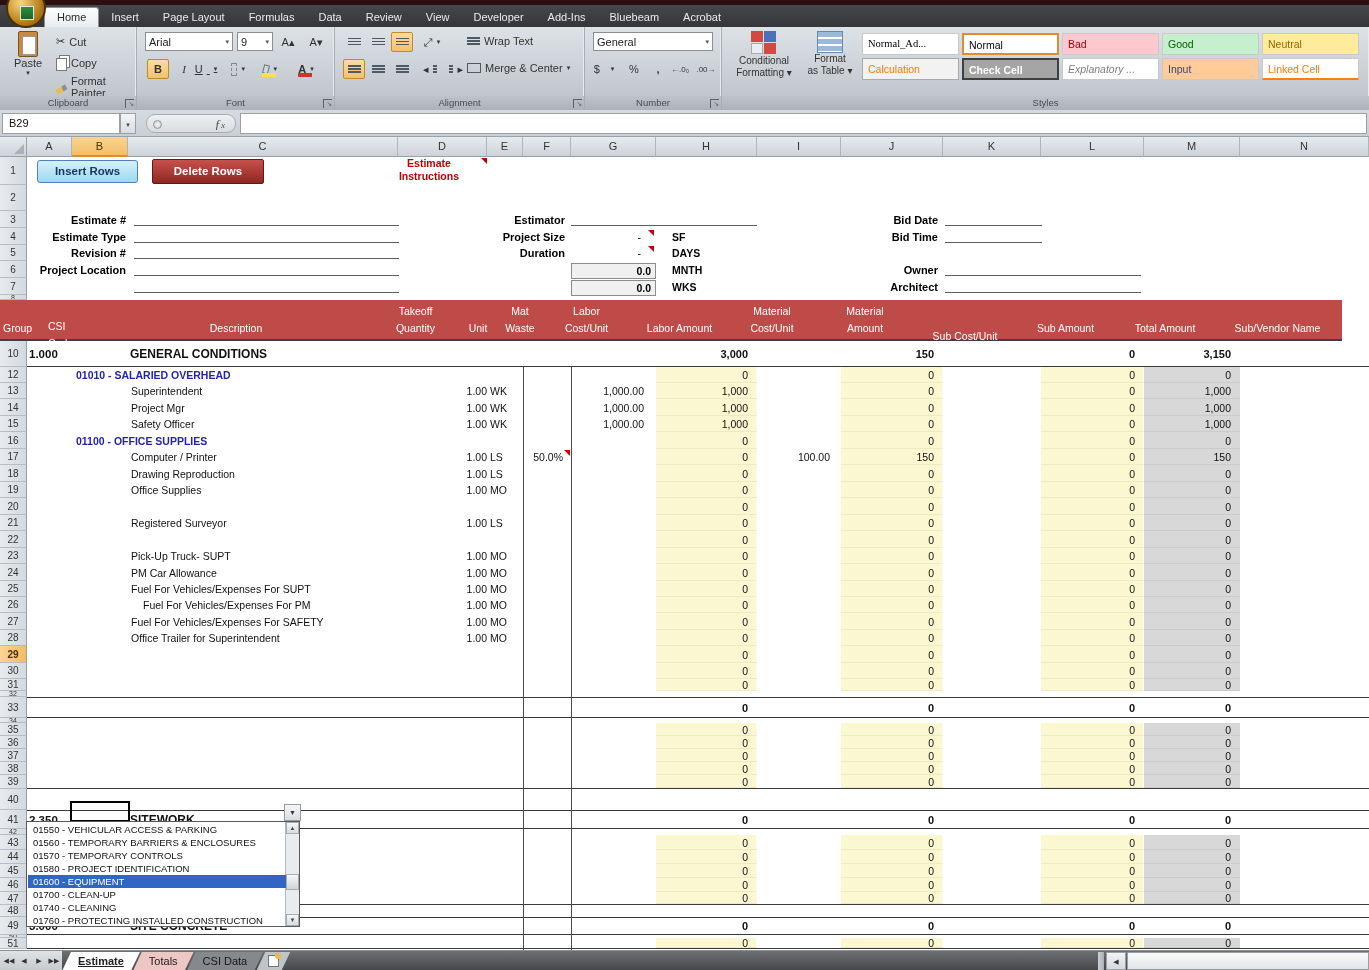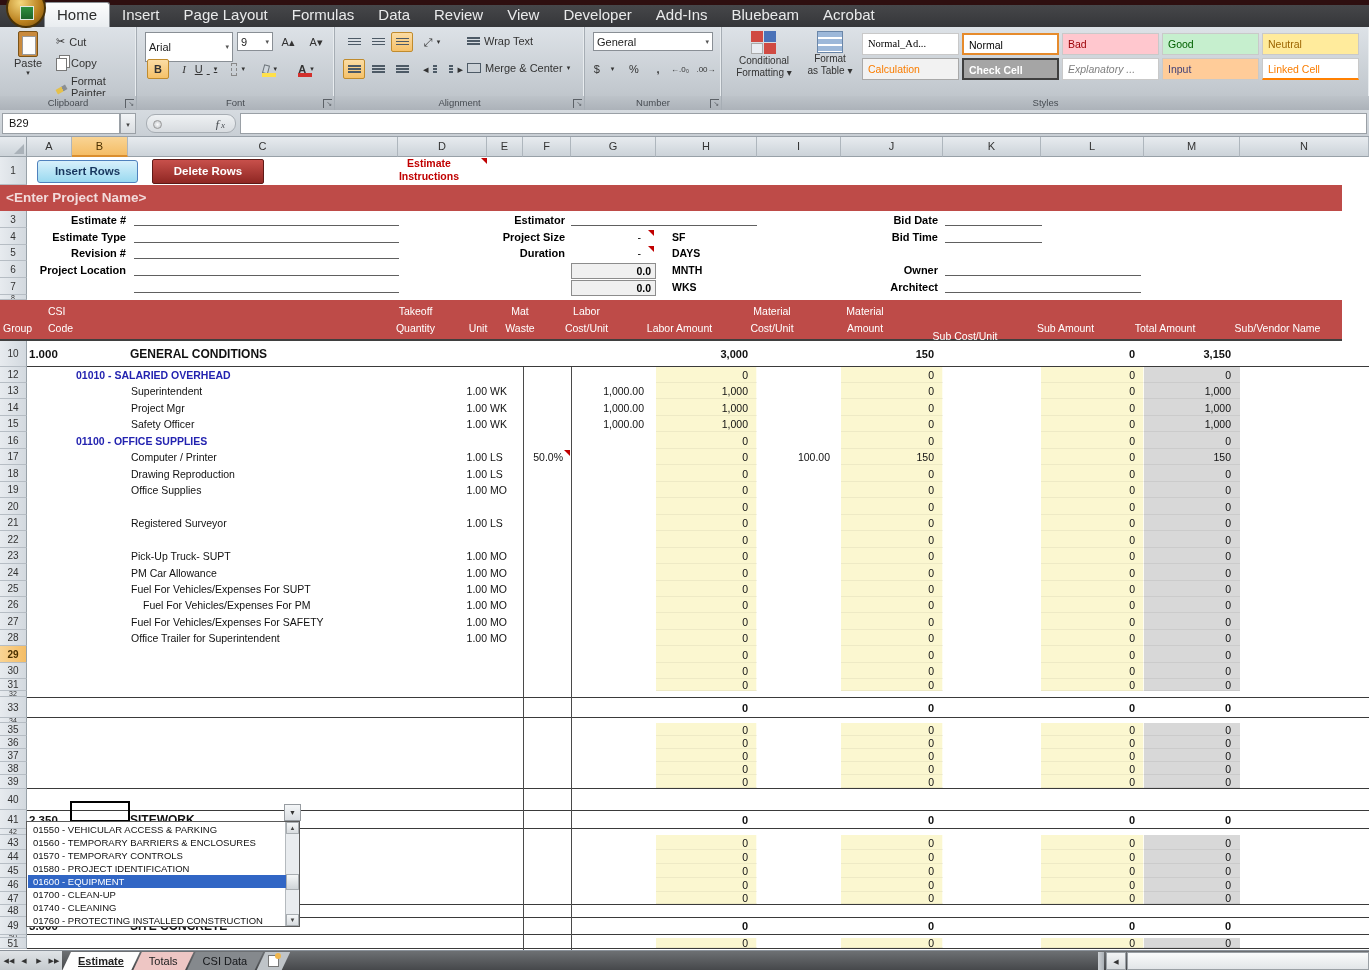--- a/index.html
+++ b/index.html
@@ -4,21 +4,21 @@
 <style>
 * { margin:0; padding:0; box-sizing:border-box; }
 body { font-family:"Liberation Sans","DejaVu Sans",sans-serif; background:#888; }
 .screen { position:relative; width:1369px; height:970px; overflow:hidden; background:#fff; }
 
 
 .titlebar { position:absolute; left:0; top:0; width:100%; height:5px; background:#2e0f10; }
 .tabstrip { position:absolute; left:0; top:5px; width:100%; height:22px; background:linear-gradient(#46474a,#353639); display:flex; align-items:flex-end; padding-left:44px; }
 .orb { position:absolute; left:6px; top:-12px; width:40px; height:40px; border-radius:50%; background:radial-gradient(circle at 35% 35%, #f4d67b, #b97f1d 60%, #6e4a0c); border:2px solid #4a3206; z-index:5; }
 .orb-inner { position:absolute; left:12px; top:16px; width:14px; height:14px; background:linear-gradient(#2f8f3e,#1d6329); border:1px solid #dfe8df; }
-.tab { padding:3px 12px 4px; font-size:15px; color:#e9eaeb; cursor:default; }
+.tab { padding:3px 12px 4px; font-size:11px; color:#e9eaeb; cursor:default; }
 .tab.active { background:linear-gradient(#fdfdfd,#e9edf0); color:#2b2b2b; border-radius:3px 3px 0 0; border:1px solid #8b9095; border-bottom:none; }
 
 
 .ribbon { position:absolute; left:0; top:27px; width:100%; height:83px; background:linear-gradient(#dde2e7,#c5cbd1 70%,#bac0c6); border-bottom:1px solid #8f979e; }
 .rgroup { position:absolute; top:0; height:83px; border-right:1px solid #a6adb4; box-shadow:inset -1px 0 #e8ecef; }
 .rcaption { position:absolute; bottom:0; left:0; width:100%; height:14px; background:linear-gradient(#bdc3c9,#acb2b9); font-size:9.5px; color:#474c52; text-align:center; line-height:14px; }
 .launcher { position:absolute; right:2px; bottom:2px; width:9px; height:9px; border-left:1px solid #5c6167; border-top:1px solid #5c6167; font-size:7px; line-height:7px; color:#5c6167; text-align:right; }
 .rbtn { position:absolute; display:flex; align-items:center; gap:4px; font-size:11px; color:#333; padding:1px 3px; border:1px solid transparent; border-radius:2px; }
 .hl { background:linear-gradient(#fbdca4,#f5c169); border:1px solid #c08b2d; }
 .combo { background:#fff; border:1px solid #898f95; font-size:11px; color:#222; display:flex; align-items:center; justify-content:space-between; padding:0 3px; }
@@ -162,21 +162,21 @@
           <span>Copy</span>
         </div>
       <div class="rbtn" style="left:52px;top:46px;">
           <span class="brush-icon"></span>
           <span>Format Painter</span>
         </div>
       <div class="rcaption"><span>Clipboard</span><span class="launcher">↘</span></div>
     </div>
 
     <div class="rgroup" style="left:137px;width:198px;">
-      <div class="combo" style="position:absolute;left:8px;top:5px;width:88px;height:30px;">
+      <div class="combo" style="position:absolute;left:8px;top:5px;width:88px;height:19px;">
           <span>Arial</span>
           <span class="arr">▾</span>
         </div>
       <div class="combo" style="position:absolute;left:100px;top:5px;width:36px;height:19px;">
           <span>9</span>
           <span class="arr">▾</span>
         </div>
       <div class="rbtn sq" style="left:140px;top:5px;">A▴</div>
       <div class="rbtn sq" style="left:168px;top:5px;">A▾</div>
       <div class="rbtn sq hl" style="left:10px;top:32px;font-weight:bold;">
@@ -632,21 +632,20 @@
     <div class="vline" style="left:571px;top:210px;height:740px;"></div>
 
     <div class="abs btn-insert">Insert Rows</div>
     <div class="abs btn-delete">Delete Rows</div>
     <div class="abs note">
       <div>Estimate</div>
         <div>Instructions</div>
     </div>
     <div class="tri" style="left:481px;top:1px;"></div>
 
-    <div class="abs banner">&lt;Enter Project Name&gt;</div>
 
     <div class="flabel" style="left:0;top:57px;width:126px;">Estimate #</div>
     <div class="uline" style="left:134px;top:44px;width:265px;height:25px;"></div>
     <div class="flabel" style="left:400px;top:57px;width:165px;">Estimator</div>
     <div class="uline" style="left:571px;top:44px;width:186px;height:25px;"></div>
     <div class="flabel" style="left:790px;top:57px;width:148px;">Bid Date</div>
     <div class="uline" style="left:945px;top:44px;width:97px;height:25px;"></div>
 
     <div class="flabel" style="left:0;top:74px;width:126px;">Estimate Type</div>
     <div class="uline" style="left:134px;top:61px;width:265px;height:25px;"></div>
@@ -676,22 +675,26 @@
     <div class="funit" style="left:672px;top:124px;">WKS</div>
     <div class="flabel" style="left:790px;top:124px;width:148px;">Architect</div>
     <div class="uline" style="left:945px;top:111px;width:196px;height:25px;"></div>
 
     <div class="theader" id="theader">
         <div class="th" style="left: 0px; width: 45px; top: 0px; height: 41px; text-align: left; padding-left: 3px;">
           <div style="margin-top: 5px; height: 14px;"></div>
           <div style="margin-top: 3px;">Group</div>
         </div>
         <div class="th" style="left: 45px; width: 56px; top: 0px; height: 41px; text-align: left; padding-left: 3px;">
-          <div style="margin-top: 5px; height: 14px;">CSI</div>
+          <div style="margin-top: 20px; height: 14px;">CSI</div>
           <div style="margin-top: 3px;">Code</div>
+        </div>
+        <div class="th" style="left: 101px; width: 270px; top: 0px; height: 41px; text-align: center;">
+          <div style="margin-top: 5px; height: 14px;"></div>
+          <div style="margin-top: 3px;">Description</div>
         </div>
         <div class="th" style="left: 371px; width: 89px; top: 0px; height: 41px; text-align: center;">
           <div style="margin-top: 5px; height: 14px;">Takeoff</div>
           <div style="margin-top: 3px;">Quantity</div>
         </div>
         <div class="th" style="left: 460px; width: 36px; top: 0px; height: 41px; text-align: center;">
           <div style="margin-top: 5px; height: 14px;"></div>
           <div style="margin-top: 3px;">Unit</div>
         </div>
         <div class="th" style="left: 496px; width: 48px; top: 0px; height: 41px; text-align: center;">

